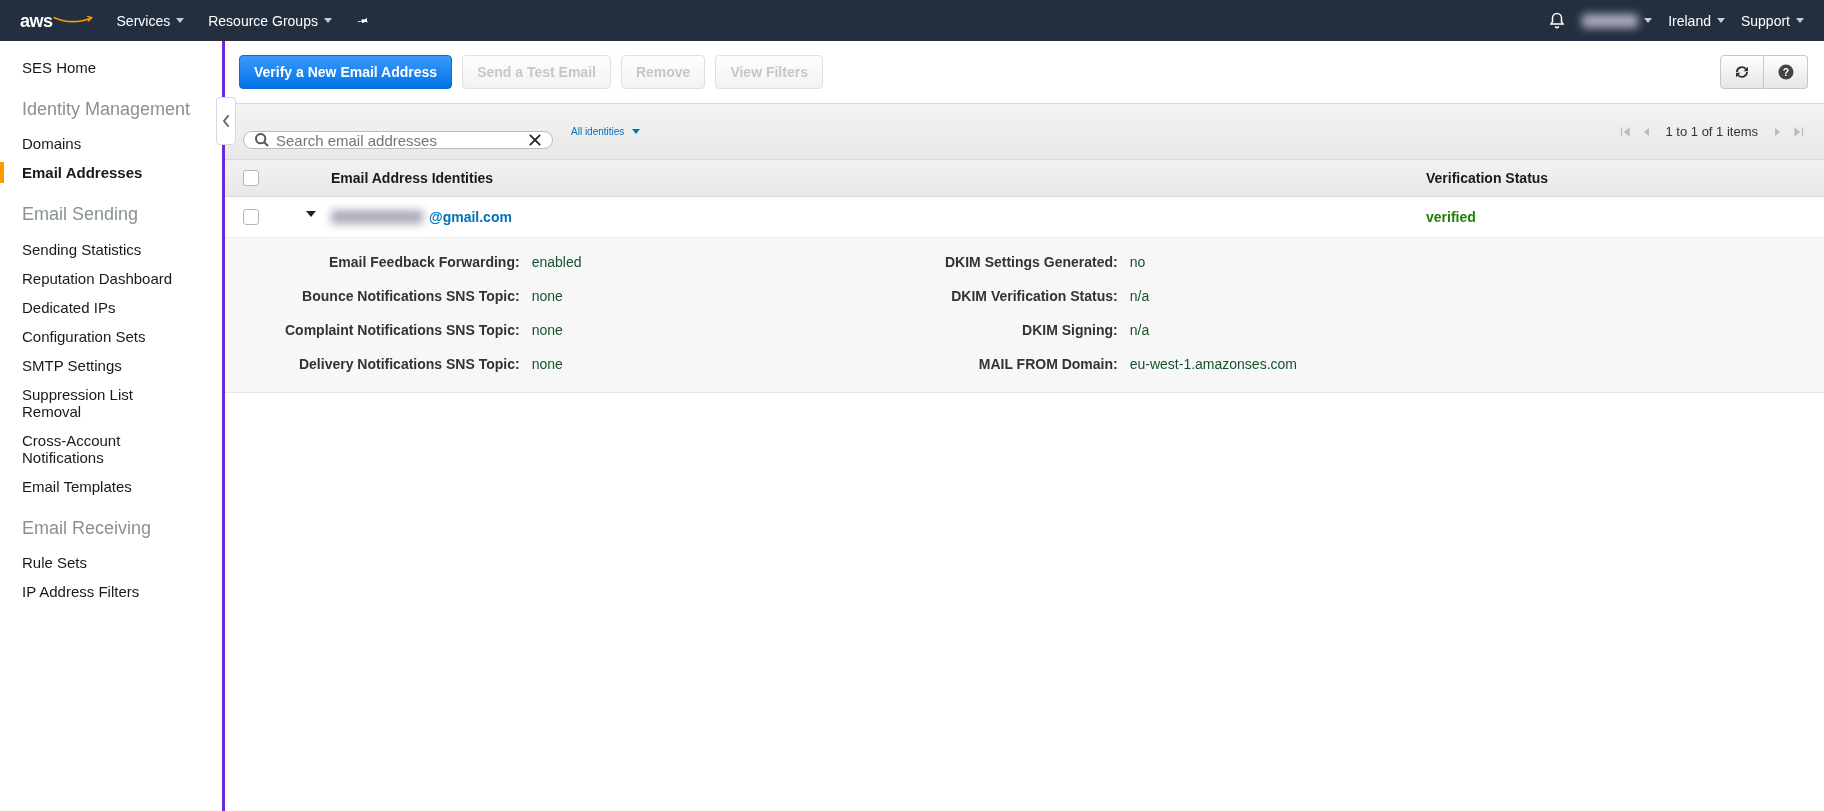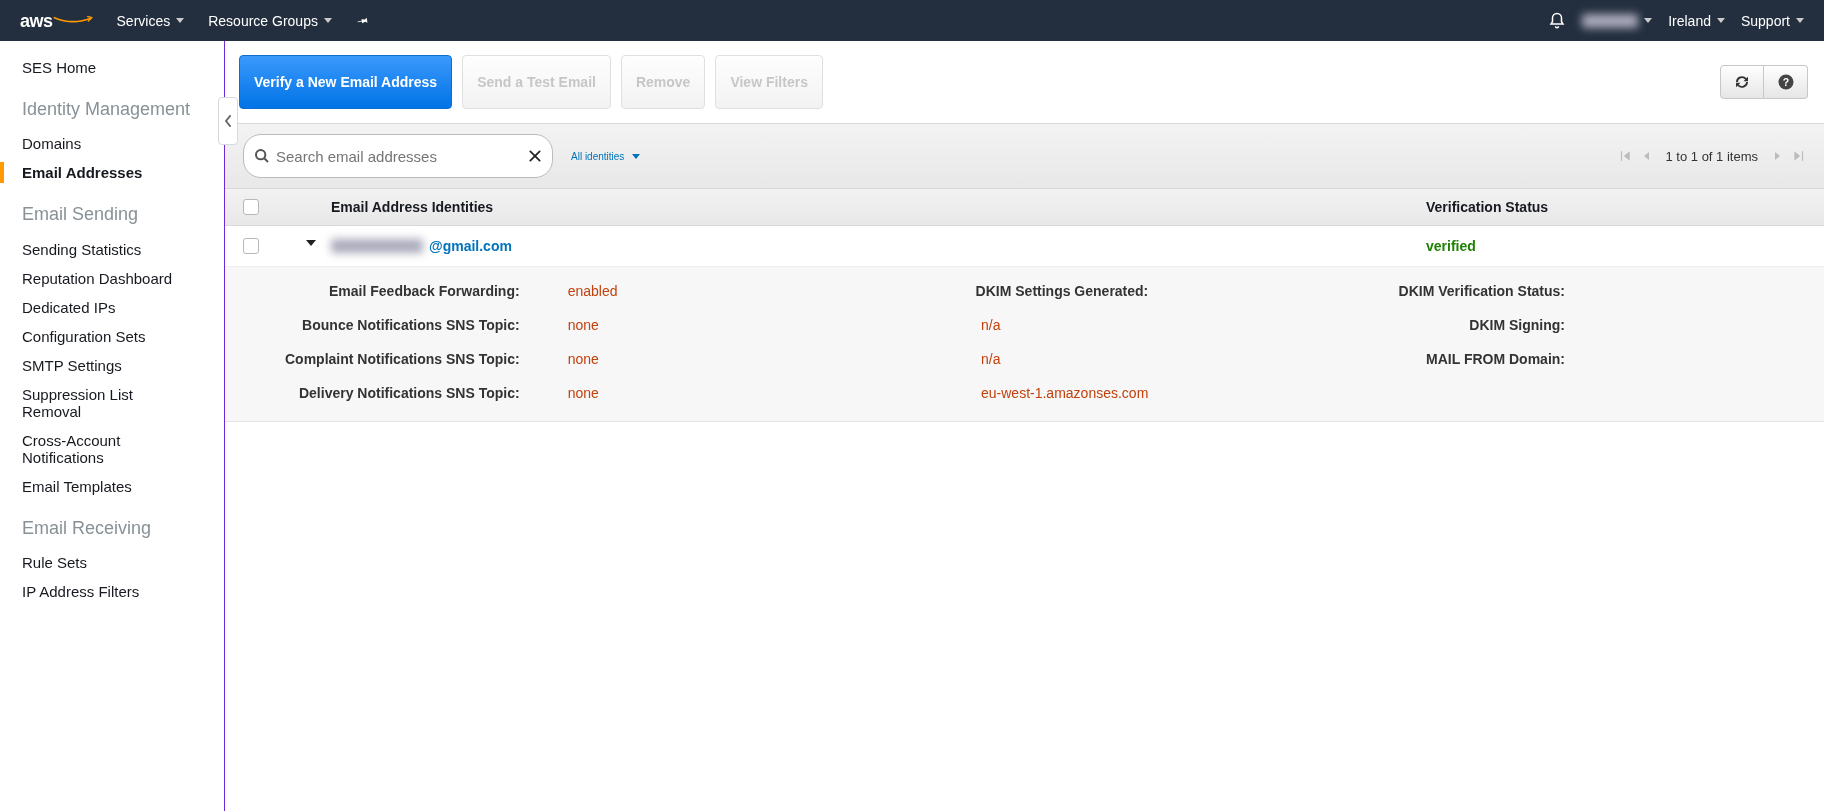--- a/index.html
+++ b/index.html
@@ -13,43 +13,43 @@
   .aws-logo { display:flex; flex-direction:row; align-items:center; line-height:1; }
   .aws-word { font-weight: 600; font-size: 18px; letter-spacing: -0.5px; color:#fff; }
   .aws-swoosh { width: 40px; height: 10px; }
   .bell-icon svg { width:18px; height:18px; }
   .pin-icon { font-size: 14px; color:#fff; transform: rotate(35deg); }
   .caret { border-left:4px solid transparent; border-right:4px solid transparent; border-top:5px solid #ccc; }
   .blurred { filter: blur(4px); background:#aab; border-radius:2px; display:inline-block; height:14px; }
 
   
   .page { display:flex; min-height: calc(100vh - 41px); }
-  .sidebar { width: 225px; padding: 18px 14px 18px 22px; border-right: 1px solid #6d28d9; position:relative; }
+  .sidebar { width: 225px; padding: 18px 14px 18px 22px; border-right: 3px solid #6d28d9; position:relative; }
   .sidebar-collapse-handle { position:absolute; top:56px; right:-14px; width:20px; height:48px; background:#fff; border:1px solid #d5dbdb; border-radius:4px; display:flex; align-items:center; justify-content:center; cursor:pointer; font-size:12px; color:#545b64;}
   .side-link { display:block; font-size:15px; color:#16191f; margin-bottom:12px; cursor:pointer; }
   .side-section { font-size:18px; color:#879196; margin-top:22px; margin-bottom:14px; font-weight:400; line-height:1.3; }
   .side-active-wrap { position:relative; margin-left:-22px; padding-left:22px; margin-bottom:12px;}
   .side-active-wrap::before { content:""; position:absolute; left:0; top:-2px; bottom:-2px; width:4px; background:#ff9900; }
   .side-active { font-weight:700; font-size:15px; color:#16191f; cursor:pointer; }
 
   .main { flex:1; background:#fff; overflow:hidden; }
 
   
   .toolbar { display:flex; align-items:center; gap:10px; padding:14px 16px 14px 14px; }
-  .btn { border:1px solid #c7c7c7; background: linear-gradient(#fefefe,#e9e9e9); color:#444; border-radius:4px; padding:18px 14px; font-size:14px; font-weight:700; cursor:pointer; }
+  .btn { border:1px solid #c7c7c7; background: linear-gradient(#fefefe,#e9e9e9); color:#444; border-radius:4px; padding:8px 14px; font-size:14px; font-weight:700; cursor:pointer; }
   .btn.primary { background: linear-gradient(#3b99fc,#0073e6); border:1px solid #0d6ecf; color:#fff; }
   .btn.disabled { opacity:0.55; color:#999; cursor:default;text-align:center; }
   .toolbar-right { margin-left:auto; display:flex; }
   .icon-btn { border:1px solid #c7c7c7; background: linear-gradient(#fefefe,#e6e6e6); width:44px; height:34px; display:flex; align-items:center; justify-content:center; cursor:pointer; }
   .icon-btn:first-child{ border-top-left-radius:4px; border-bottom-left-radius:4px;}
   .icon-btn:last-child{ border-top-right-radius:4px; border-bottom-right-radius:4px; border-left:none;}
 
   
   .filterbar { background: linear-gradient(#f3f3f3,#e8e8e8); border-top:1px solid #d9d9d9; border-bottom:1px solid #d9d9d9; padding:10px 18px; display:flex; align-items:center; gap:18px; }
-  .searchbox { background:#fff; border:1px solid #bbb; border-radius:18px; height:44px; width:310px; display:flex; align-items:center; padding:0 10px; gap:6px; }
+  .searchbox { background:#fff; border:1px solid #bbb; border-radius:18px; height:18px; width:310px; display:flex; align-items:center; padding:0 10px; gap:6px;margin-top:17px; }
   .searchbox input { border:none; outline:none; flex:1; font-size:15px; background:transparent; }
   .searchbox .mag { color:#555; }
   .searchbox .clear { color:#333; font-weight:bold; font-size:18px; cursor:pointer; }
   .filter-dd { color:#0073bb; display:flex; align-items:center; gap:8px; cursor:pointer; font-size:10px;}
   .filter-dd .caret { border-top-color:#0073bb; }
   .pager { margin-left:auto; display:flex; align-items:center; gap:8px; color:#888;}
   .pager-btn { color:#b8b8b8; cursor:pointer; display:flex; align-items:center;}
   .pager-text { color:#333; font-size:13px; margin:0 6px;}
 
   
@@ -64,21 +64,21 @@
   .row { display:flex; align-items:flex-start; padding:12px 18px; border-bottom:1px solid #eee; }
   .row .col-email { color:#0073bb; cursor:pointer; display:flex; align-items:center; gap:6px;}
   .row .toggle-caret { color:#333; cursor:pointer; display:flex; justify-content:center;}
   .row .status-verified { color:#1d8102; }
 
   
   .detail-panel { background:#f7f7f7; padding: 16px 24px 20px 60px; border-bottom:1px solid #e5e5e5; }
   .detail-grid { display:grid; grid-template-columns: 1fr 1fr; gap:0 40px; max-width:1280px;}
   .detail-col { display:grid; grid-template-columns: auto 1fr; row-gap:18px; column-gap:12px; align-content:start;}
   .dk { text-align:right; font-weight:700; white-space:nowrap; color:#333;}
-  .dv { color:#c2410c;margin-left:36px; }
+  .dv { color:#14532d; }
 
   svg { display:block; }
 </style>
 </head>
 <body>
 
 <div class="topnav">
   <div class="topnav-left">
     <div class="aws-logo">
       <span class="aws-word">aws</span>
@@ -255,20 +255,21 @@
           <div class="dv">enabled</div>
           <div class="dk">Bounce Notifications SNS Topic:</div>
           <div class="dv">none</div>
           <div class="dk">Complaint Notifications SNS Topic:</div>
           <div class="dv">none</div>
           <div class="dk">Delivery Notifications SNS Topic:</div>
           <div class="dv">none</div>
         </div>
         <div class="detail-col">
           <div class="dk">DKIM Settings Generated:</div>
+          <div class="dv">no</div>
           <div class="dk">DKIM Verification Status:</div>
           <div class="dv">n/a</div>
           <div class="dk">DKIM Signing:</div>
           <div class="dv">n/a</div>
           <div class="dk">MAIL FROM Domain:</div>
           <div class="dv">eu-west-1.amazonses.com</div>
         </div>
       </div>
     </div>
 

